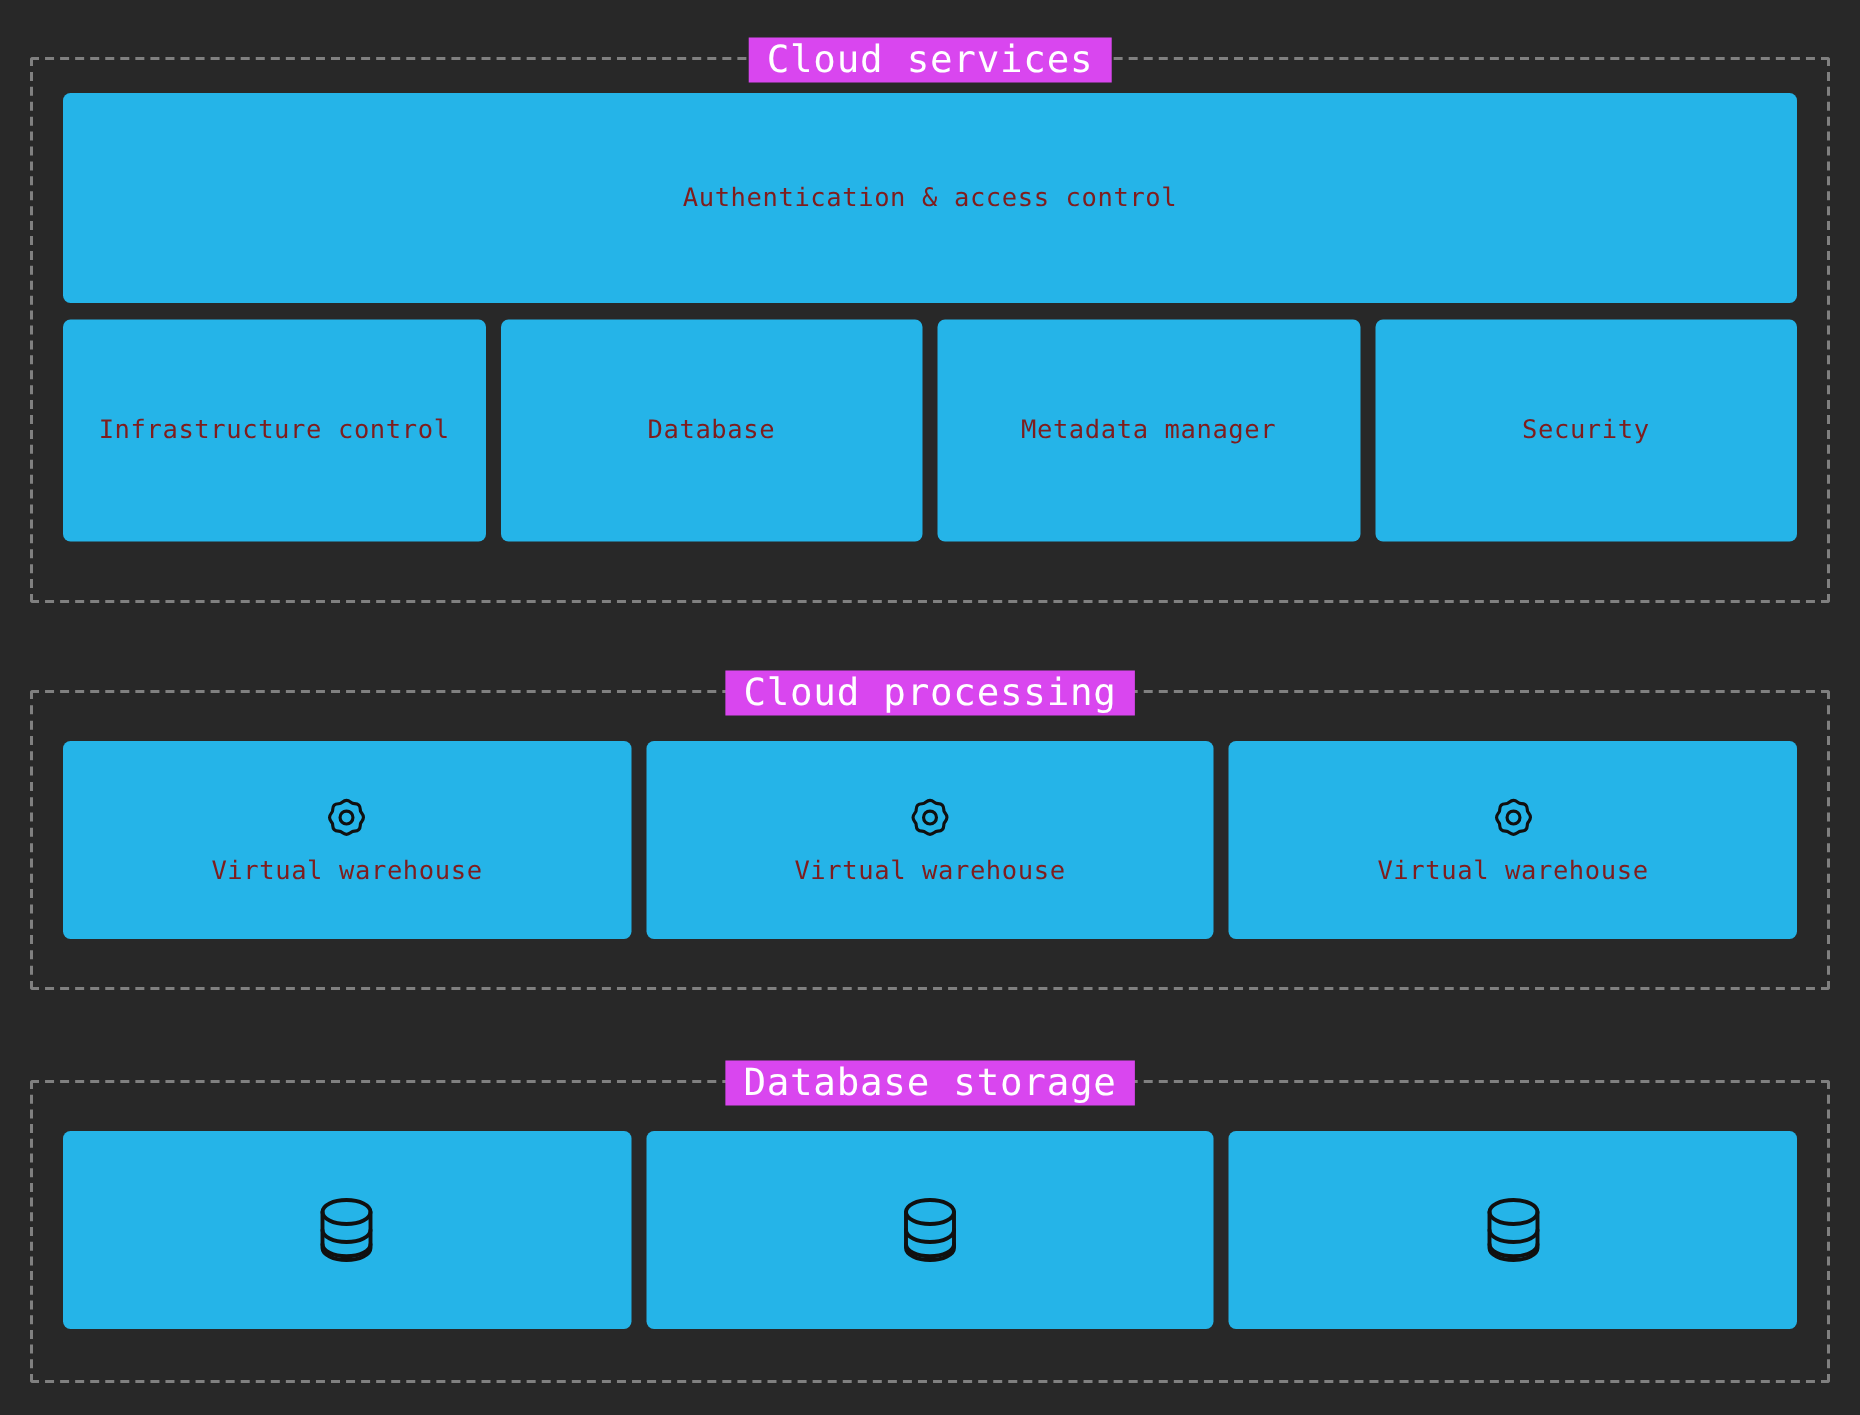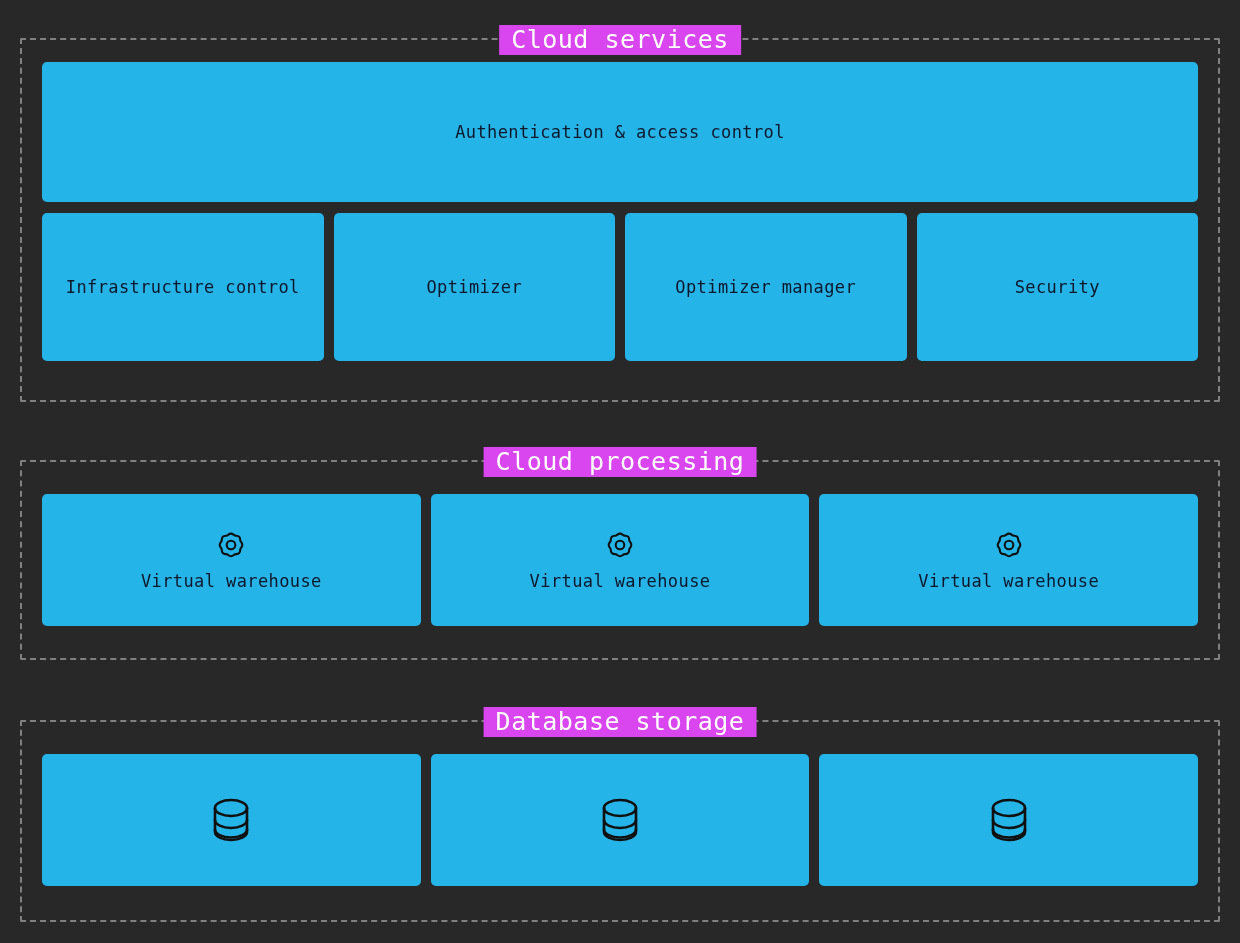--- a/index.html
+++ b/index.html
@@ -61,21 +61,21 @@
   }
 
   
   .node {
     background: #25b4e8;
     border-radius: 5px;
     display: flex;
     flex-direction: column;
     align-items: center;
     justify-content: center;
-    color: #0f172a;
+    color: #7f1d1d;
     font-size: 17px;
     line-height: 22px;
     letter-spacing: 0.4px;
     text-align: center;
     font-family: "DejaVu Sans Mono", "Liberation Mono", monospace;
     flex: 1 1 0;
     min-width: 0;
   }
 
   .node-wide {
@@ -129,24 +129,24 @@
         <div class="node node-wide">
           <span class="label">Authentication &amp; access control</span>
         </div>
       </div>
 
       <div class="row">
         <div class="node node-small">
           <span class="label">Infrastructure control</span>
         </div>
         <div class="node node-small">
-          <span class="label">Optimizer</span>
-        </div>
-        <div class="node node-small">
-          <span class="label">Optimizer manager</span>
+          <span class="label">Database</span>
+        </div>
+        <div class="node node-small">
+          <span class="label">Metadata manager</span>
         </div>
         <div class="node node-small">
           <span class="label">Security</span>
         </div>
       </div>
 
     </div>
   </div>
 
   <div class="section" id="section-query">

